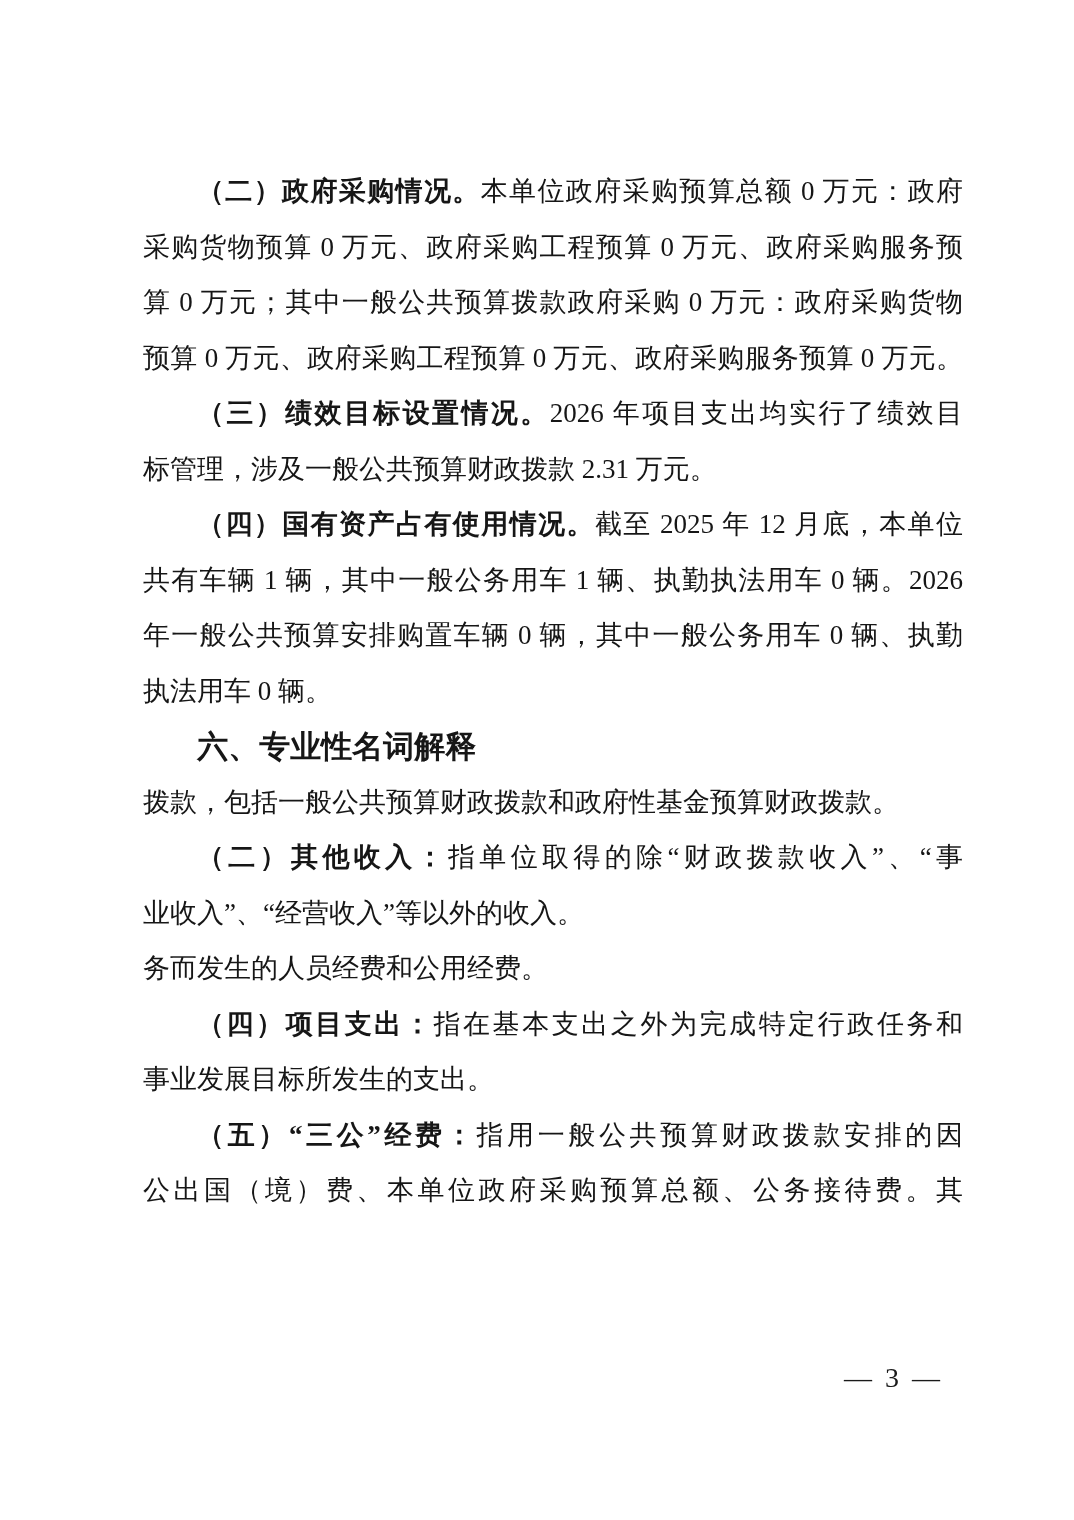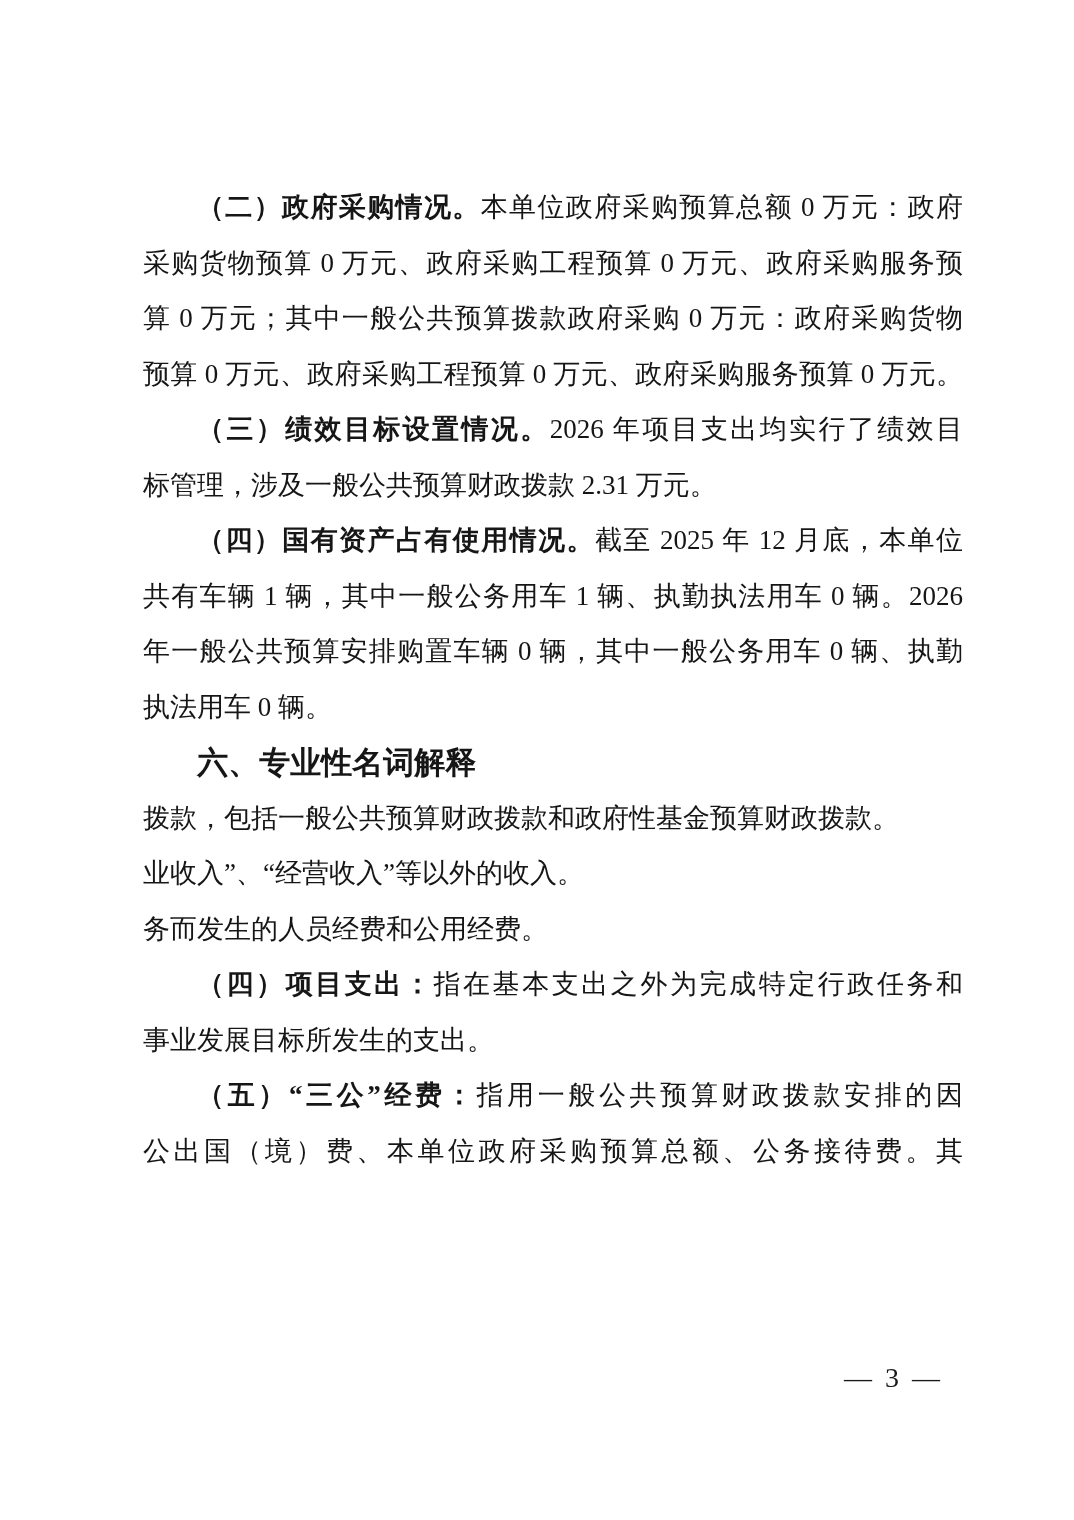--- a/index.html
+++ b/index.html
@@ -8,21 +8,21 @@
     height: 1520px;
     background: #ffffff;
     position: relative;
     font-family: "Liberation Serif", "DejaVu Serif", serif;
     color: #161616;
     overflow: hidden;
   }
   .text-block {
     position: absolute;
     left: 143px;
-    top: 180px;
+    top: 164px;
     width: 820px;
     font-size: 27px;
     line-height: 55.5px;
   }
   .line {
     white-space: nowrap;
     text-align: justify;
     text-align-last: justify;
   }
   .line.short {
@@ -76,20 +76,21 @@
     <div class="line short">执法用车 0 辆。</div>
   </div>
 
   <div class="heading">六、专业性名词解释</div>
 
   <div>
     <div class="line short">拨款，包括一般公共预算财政拨款和政府性基金预算财政拨款。</div>
   </div>
 
   <div>
+    <div class="line indent"><span class="lead">（二）其他收入：</span><span>指单位取得的除“财政拨款收入”、“事</span></div>
     <div class="line short">业收入”、“经营收入”等以外的收入。</div>
   </div>
 
   <div>
     <div class="line short">务而发生的人员经费和公用经费。</div>
   </div>
 
   <div>
     <div class="line indent"><span class="lead">（四）项目支出：</span><span>指在基本支出之外为完成特定行政任务和</span></div>
     <div class="line short">事业发展目标所发生的支出。</div>

